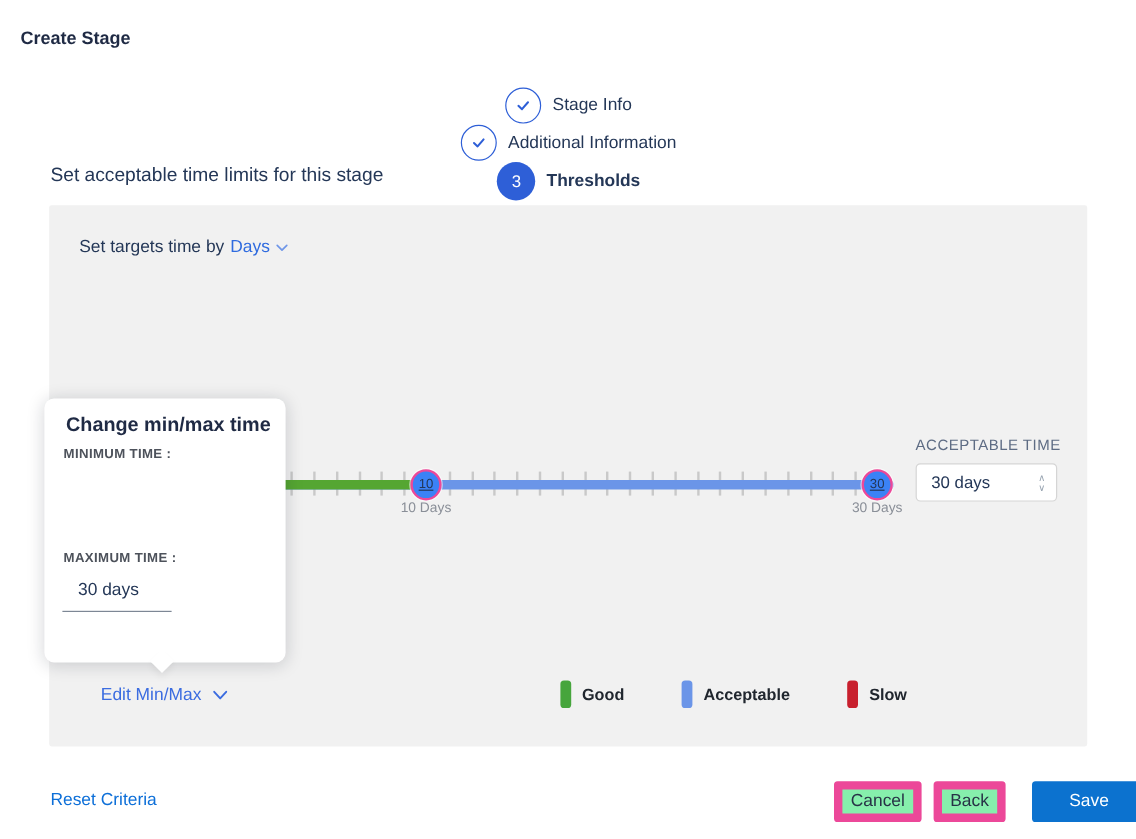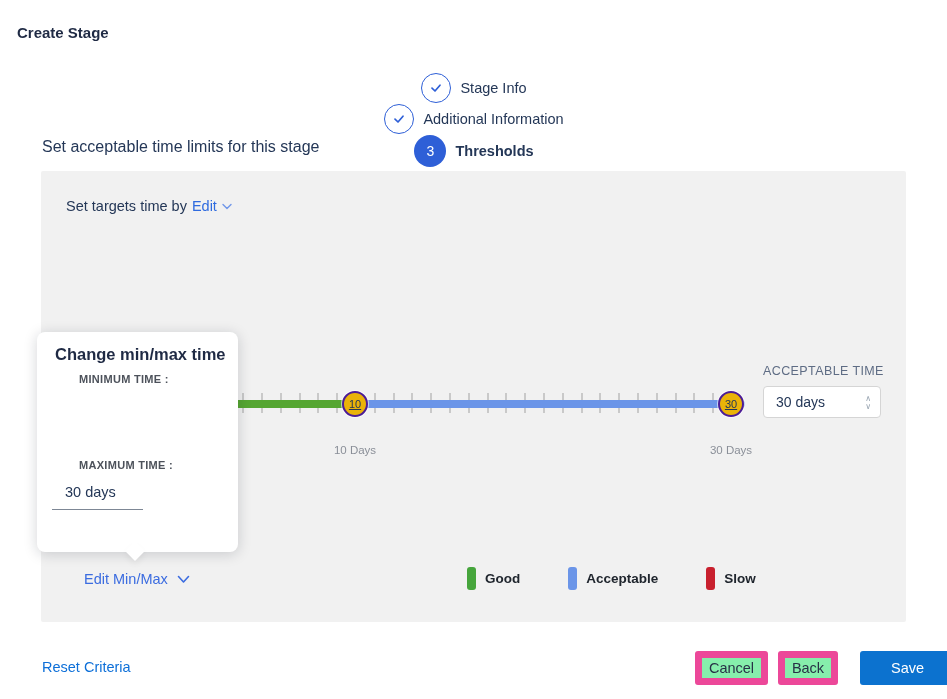--- a/index.html
+++ b/index.html
@@ -25,26 +25,26 @@
   
   .panel { position:absolute; left:41px; top:171px; width:865px; height:451px; background:#f1f1f1; border-radius:2px; }
   .targets-row { position:absolute; left:25px; top:27px; font-size:14.5px; color:#243757; display:flex; align-items:center; gap:5px; }
   .unit-link { color:#2f6bdf; display:inline-flex; align-items:center; gap:5px; cursor:pointer; }
 
   
   .tick { position:absolute; width:2px; height:20px; top:222px; background:#c9c9c9; z-index:1; }
   .track { position:absolute; top:229px; height:8px; border-radius:4px; z-index:2; }
   .track-blue { left:126px; width:578px; }
   .track-green { left:126px; width:189px; border-radius:4px 0 0 4px; }
-  .slider-handle { position:absolute; top:220px; width:26px; height:26px; border-radius:50%; background:#eab308;
-                   border:2px solid #4c1d95; z-index:3; display:flex; align-items:center; justify-content:center;
+  .slider-handle { position:absolute; top:220px; width:26px; height:26px; border-radius:50%; background:#3b82f6;
+                   border:2px solid #ec4899; z-index:3; display:flex; align-items:center; justify-content:center;
                    font-size:11px; color:#243757; cursor:grab; box-shadow:0 0 0 1px rgba(255,255,255,0.6);text-decoration:underline; }
   .handle-min { left:301px; }
   .handle-max { left:677px; }
-  .slider-day-label { position:absolute; top:247px; width:80px; text-align:center; font-size:11.5px; color:#8a8f98;margin-top:26px; }
+  .slider-day-label { position:absolute; top:247px; width:80px; text-align:center; font-size:11.5px; color:#8a8f98; }
   .day-label-min { left:274px; }
   .day-label-max { left:650px; }
 
   
   .acceptable-label { position:absolute; left:722px; top:193px; font-size:12.5px; color:#5e6c84; letter-spacing:0.4px; }
   .acceptable-box { position:absolute; left:722px; top:215px; width:118px; height:32px; background:#fff;
                     border:1px solid #d5d5d5; border-radius:4px; display:flex; align-items:center; }
   .acceptable-input { flex:1; border:none; outline:none; background:transparent; padding:0 0 0 12px;
                       font-family:"Liberation Sans", sans-serif; font-size:14px; color:#243757; width:80px; }
   .spinner { display:flex; flex-direction:column; align-items:center; margin-right:9px; gap:1px; }
@@ -55,21 +55,21 @@
                  font-size:14.5px; color:#3b6ce0; cursor:pointer; }
   .legend { position:absolute; left:398px; top:396px; display:flex; align-items:center; gap:20px; }
   .legend-item { display:flex; align-items:center; gap:9px;margin-left:28px; }
   .legend-swatch { width:9px; height:23px; border-radius:3px; }
   .legend-label { font-size:13.5px; font-weight:600; color:#20262e; }
 
   
   .popup { position:absolute; left:37px; top:332px; width:201px; height:220px; background:#fff; border-radius:8px;
            box-shadow:0 2px 14px rgba(16,24,40,0.18); z-index:20; }
   .popup-title { position:absolute; left:18px; top:13px; font-size:16.5px; font-weight:600; color:#1f2a44; }
-  .popup-field-label { position:absolute; left:16px; font-size:11px; font-weight:700; color:#4d525b; letter-spacing:0.3px;margin-left:26px; }
+  .popup-field-label { position:absolute; left:16px; font-size:11px; font-weight:700; color:#4d525b; letter-spacing:0.3px; }
   .popup-input { position:absolute; left:15px; width:91px; height:30px; border:none; border-bottom:1.5px solid #7d8795;
                  background:transparent; outline:none; padding:0 0 6px 13px;
                  font-family:"Liberation Sans", sans-serif; font-size:14.5px; color:#243757; }
   .popup-arrow { position:absolute; left:91px; bottom:-6px; width:14px; height:14px; background:#fff;
                  transform:rotate(45deg); box-shadow:3px 3px 6px rgba(0,0,0,0.05); }
 
   
   .reset-link { position:absolute; left:42px; top:659px; font-size:14.5px; color:#0d6fd8; cursor:pointer; }
   .btn { position:absolute; top:651px; height:34px; border-radius:3px; font-family:"Liberation Sans", sans-serif;
          font-size:14.5px; display:flex; align-items:center; justify-content:center; cursor:pointer; }
@@ -110,21 +110,21 @@
     </div>
   </div>
 
   <div class="section-heading">Set acceptable time limits for this stage</div>
 
   <div class="panel">
 
     <div class="targets-row">
       <span>Set targets time by</span>
       <span class="unit-link">
-        <span>Edit</span>
+        <span>Days</span>
         <svg width="10" height="7" viewBox="0 0 10 7" fill="none">
             <path d="M1 1.5 L5 5.5 L9 1.5" stroke="#6f96e8" stroke-width="1.4" stroke-linecap="round" stroke-linejoin="round"></path>
           </svg>
       </span>
     </div>
 
     <div id="ticks">
         <div class="tick" style="left: 126px;"></div>
         <div class="tick" style="left: 144.8px;"></div>
         <div class="tick" style="left: 163.6px;"></div>

